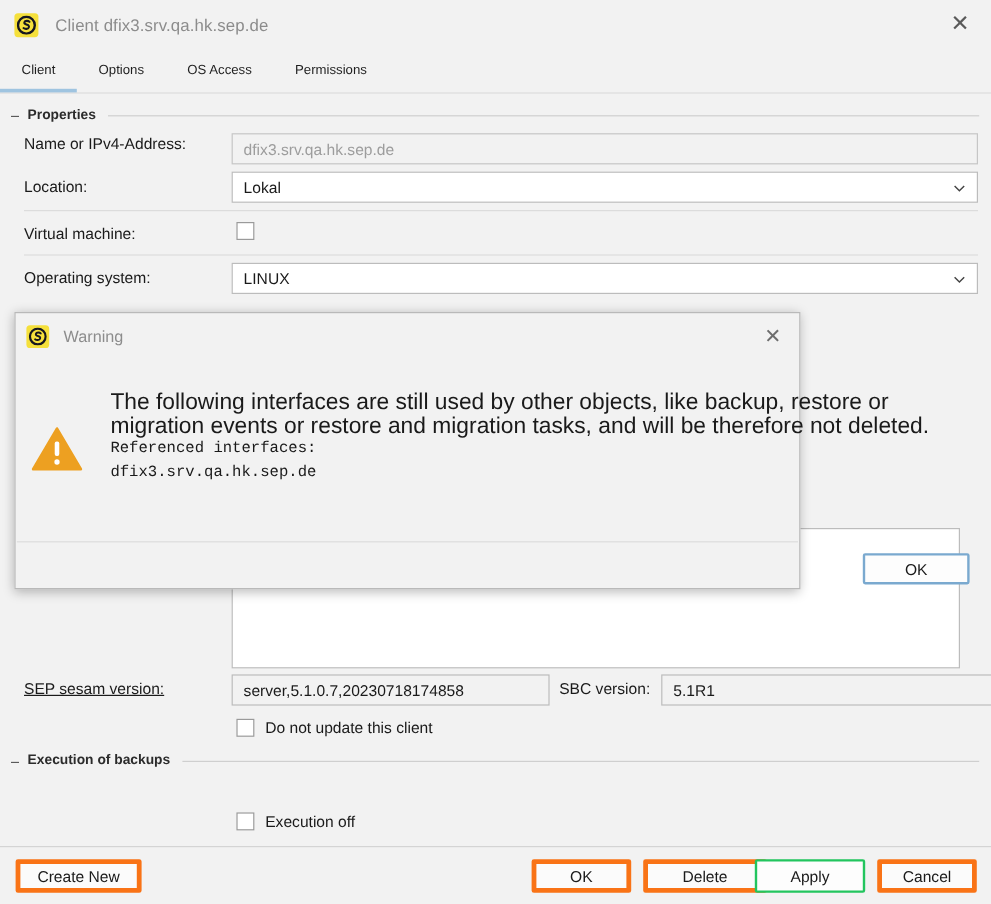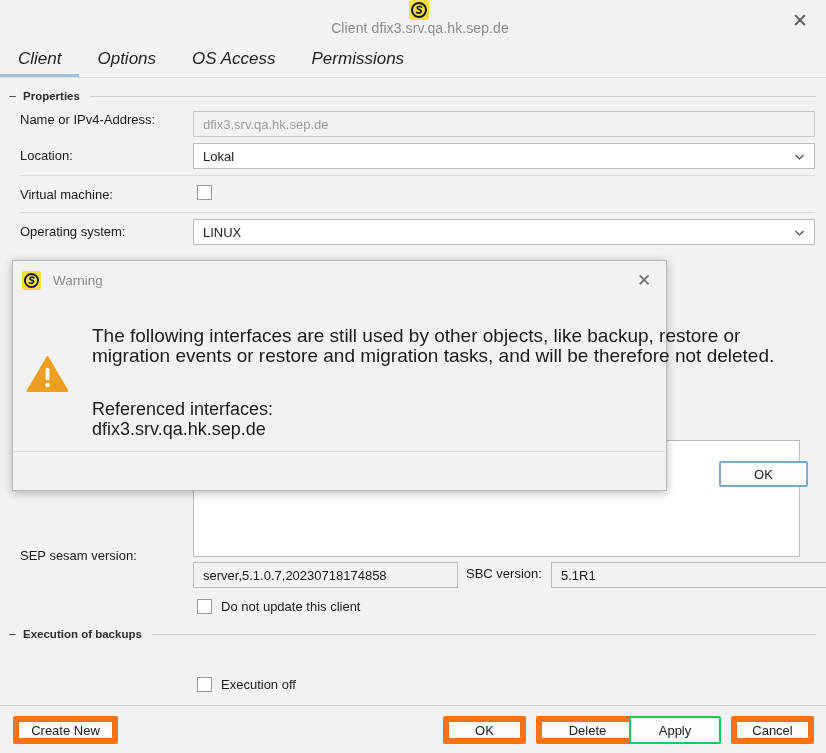--- a/index.html
+++ b/index.html
@@ -20,21 +20,20 @@
     background: #f2f2f2;
   }
 
   
   .titlebar {
     position: absolute;
     left: 0; top: 0; width: 826px; height: 41px;
     background: #f2f2f2;
     display: flex;
     align-items: center;
-    flex-direction: column;
   }
   .app-icon {
     width: 20px; height: 20px;
     margin-left: 12px;
     background: #f5e03c;
     border-radius: 3px;
     display: flex; align-items: center; justify-content: center;
     flex: 0 0 auto;
   }
   .app-icon svg { display: block; }
@@ -63,25 +62,24 @@
     background: #f2f2f2;
     display: flex;
     align-items: flex-start;
     border-bottom: 1px solid #dcdcdc;
   }
   .tab {
     position: relative;
     height: 36px;
     padding: 0 18px;
     display: flex; align-items: center;
-    font-size: 17px;
+    font-size: 11px;
     color: #1f1f1f;
     white-space: nowrap;
     cursor: default;
-    font-style: italic;
   }
   .tab.active::after {
     content: "";
     position: absolute;
     left: 0; right: 0; bottom: 0;
     height: 3px;
     background: #9fc4e0;
   }
 
   
@@ -194,21 +192,21 @@
   
   .btnbar {
     position: absolute;
     left: 0; bottom: 0; width: 826px; height: 48px;
     background: #f2f2f2;
     border-top: 1px solid #d4d4d4;
   }
   .btn {
     position: absolute;
     height: 28px;
-    border: 6px solid #f97316;
+    border: 4px solid #f97316;
     background: #fbfbfb;
     border-radius: 2px;
     display: flex; align-items: center; justify-content: center;
     font-size: 13px;
     color: #1a1a1a;
     cursor: default;
     white-space: nowrap;
   }
   .btn.focused {
     border: 2px solid #22c55e;
@@ -260,24 +258,25 @@
   .dlg-msg {
     position: absolute;
     left: 92px; top: 326px;
     width: 700px;
     font-size: 19px;
     line-height: 20px;
     color: #1a1a1a;
   }
   .dlg-refs {
     position: absolute;
-    left: 92px; top: 399px;
-    font-size: 18px;
+    left: 92px; top: 364px;
+    font-size: 13px;
     line-height: 20px;
     color: #1a1a1a;
+    font-family: Liberation Mono, monospace;
   }
   .dlg-sep {
     position: absolute;
     left: 1px; right: 1px; top: 190px;
     height: 1px;
     background: #dcdcdc;
   }
   .dlg-ok {
     position: absolute;
     left: 706px; top: 200px;
@@ -358,21 +357,21 @@
           <path d="M1.5 3.5 L5.5 7.5 L9.5 3.5" fill="none" stroke="#444" stroke-width="1.2"></path>
         </svg>
     </span>
   </div>
 
   <div class="textarea" style="left:193px; top:440px; width:607px; height:117px;">
     <div>https://dfix3.srv.qa.hk.sep.de:11443</div>
     <div>http://dfix3.srv.qa.hk.sep.de:11000</div>
   </div>
 
-  <div class="row" style="left:20px; top:548px;">
+  <div class="row" style="left:20px; top:566px;text-decoration:underline;">
     <span class="lbl">SEP sesam version:</span>
   </div>
   <div class="field ro-dark" style="position:absolute; left:193px; top:562px; width:265px;">server,5.1.0.7,20230718174858</div>
 
   <div class="row" style="left:466px; top:566px;">
     <span class="lbl">SBC version:</span>
   </div>
   <div class="field ro-dark" style="position:absolute; left:551px; top:562px; width:296px;">5.1R1</div>
 
   <div class="row" style="left:197px; top:599px;">

